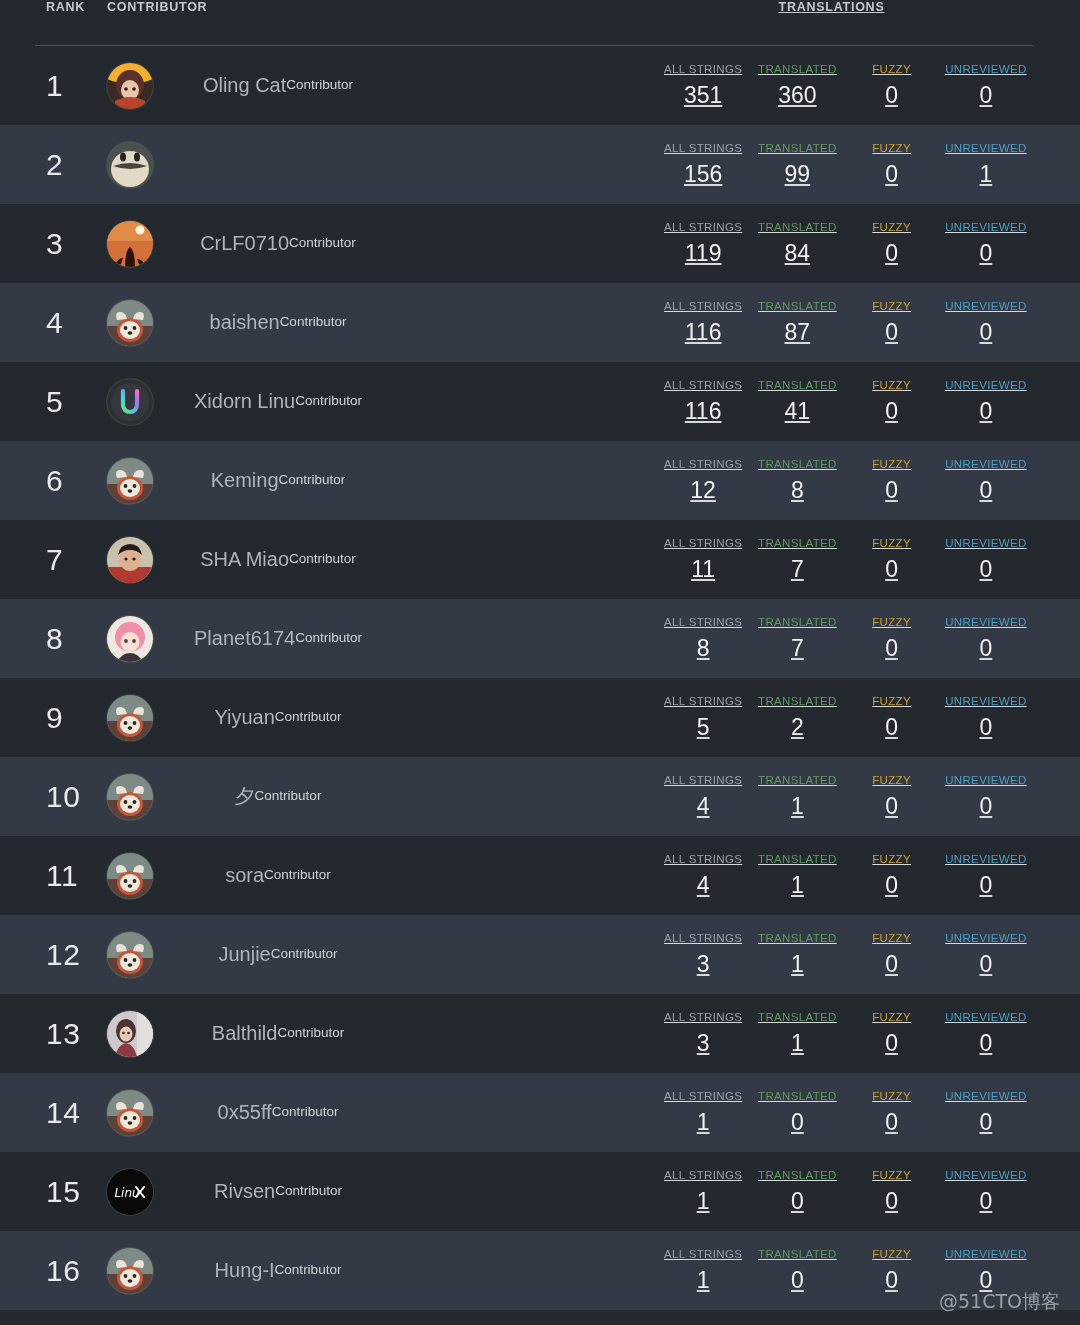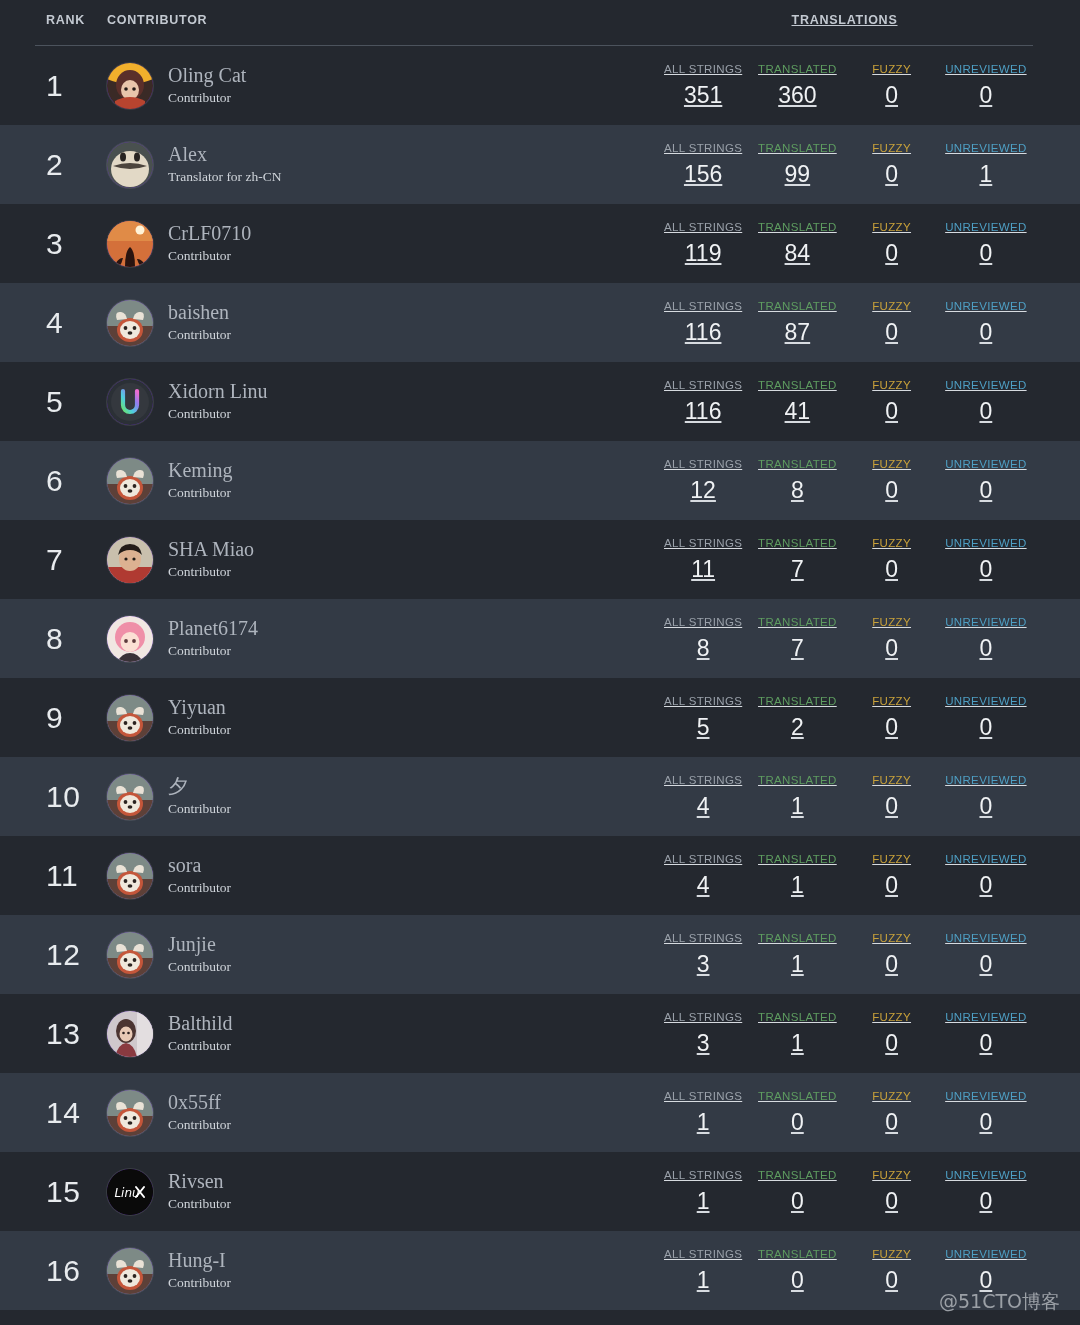--- a/index.html
+++ b/index.html
@@ -13,23 +13,23 @@
   body {
     background: #24282f;
     font-family: "Liberation Sans", "DejaVu Sans", sans-serif;
     color: #d7dbe0;
     position: relative;
   }
 
   
   .table-head {
     display: flex;
-    align-items: center;
+    align-items: flex-start;
     height: 40px;
-    padding: 0 47px 0 46px;
+    padding: 0 60px 0 46px;
   }
   .th {
     font-size: 12.5px;
     font-weight: bold;
     letter-spacing: 0.75px;
     color: #c3c9d1;
     white-space: nowrap;
   }
   .th-rank  { width: 61px; }
   .th-contrib { flex: 0 0 auto; }
@@ -67,34 +67,33 @@
 
   
   .avatar {
     width: 46px;
     height: 46px;
     flex: 0 0 46px;
     border-radius: 50%;
     margin-right: 15px;
     position: relative;
     overflow: hidden;
-    background: #6d28d9;
+    background: #4d7c0f;
     box-shadow: 0 0 0 1px rgba(255,255,255,0.10);
   }
   .avatar .svgwrap { position: absolute; inset: 0; }
   .avatar svg { width: 100%; height: 100%; display: block; }
 
   
   .ident {
     flex: 0 0 auto;
     min-width: 220px;
     display: flex;
-    flex-direction: column;
+    flex-direction: row;
     justify-content: center;
-    font-family: Liberation Serif, serif;
   }
   .uname {
     font-size: 20px;
     font-weight: 400;
     color: #aeb4bd;
     line-height: 1.15;
     white-space: nowrap;
   }
   .urole {
     font-size: 13.5px;
@@ -226,24 +225,20 @@
     <div class="avatar">
       <span class="svgwrap">
             <svg viewBox="0 0 46 46">
         <rect width="46" height="46" fill="#49504f"></rect>
         <ellipse cx="23" cy="27" rx="19" ry="18" fill="#e2d9c6"></ellipse>
         <ellipse cx="16" cy="15" rx="3" ry="4.5" fill="#272422"></ellipse>
         <ellipse cx="30" cy="15" rx="3" ry="4.5" fill="#272422"></ellipse>
         <path d="M6 24 Q23 18 40 24 Q23 30 6 24 Z" fill="#4b443c"></path>
       </svg>
           </span>
-    </div>
-    <div class="ident">
-      <div class="uname">Alex</div>
-      <div class="urole">Translator for zh-CN</div>
     </div>
     <div class="grow"></div>
     <div class="stats">
       <div class="stat">
         <div class="stat-label c-all">ALL STRINGS</div>
         <div class="stat-value">156</div>
       </div>
       <div class="stat">
         <div class="stat-label c-trans">TRANSLATED</div>
         <div class="stat-value">99</div>

